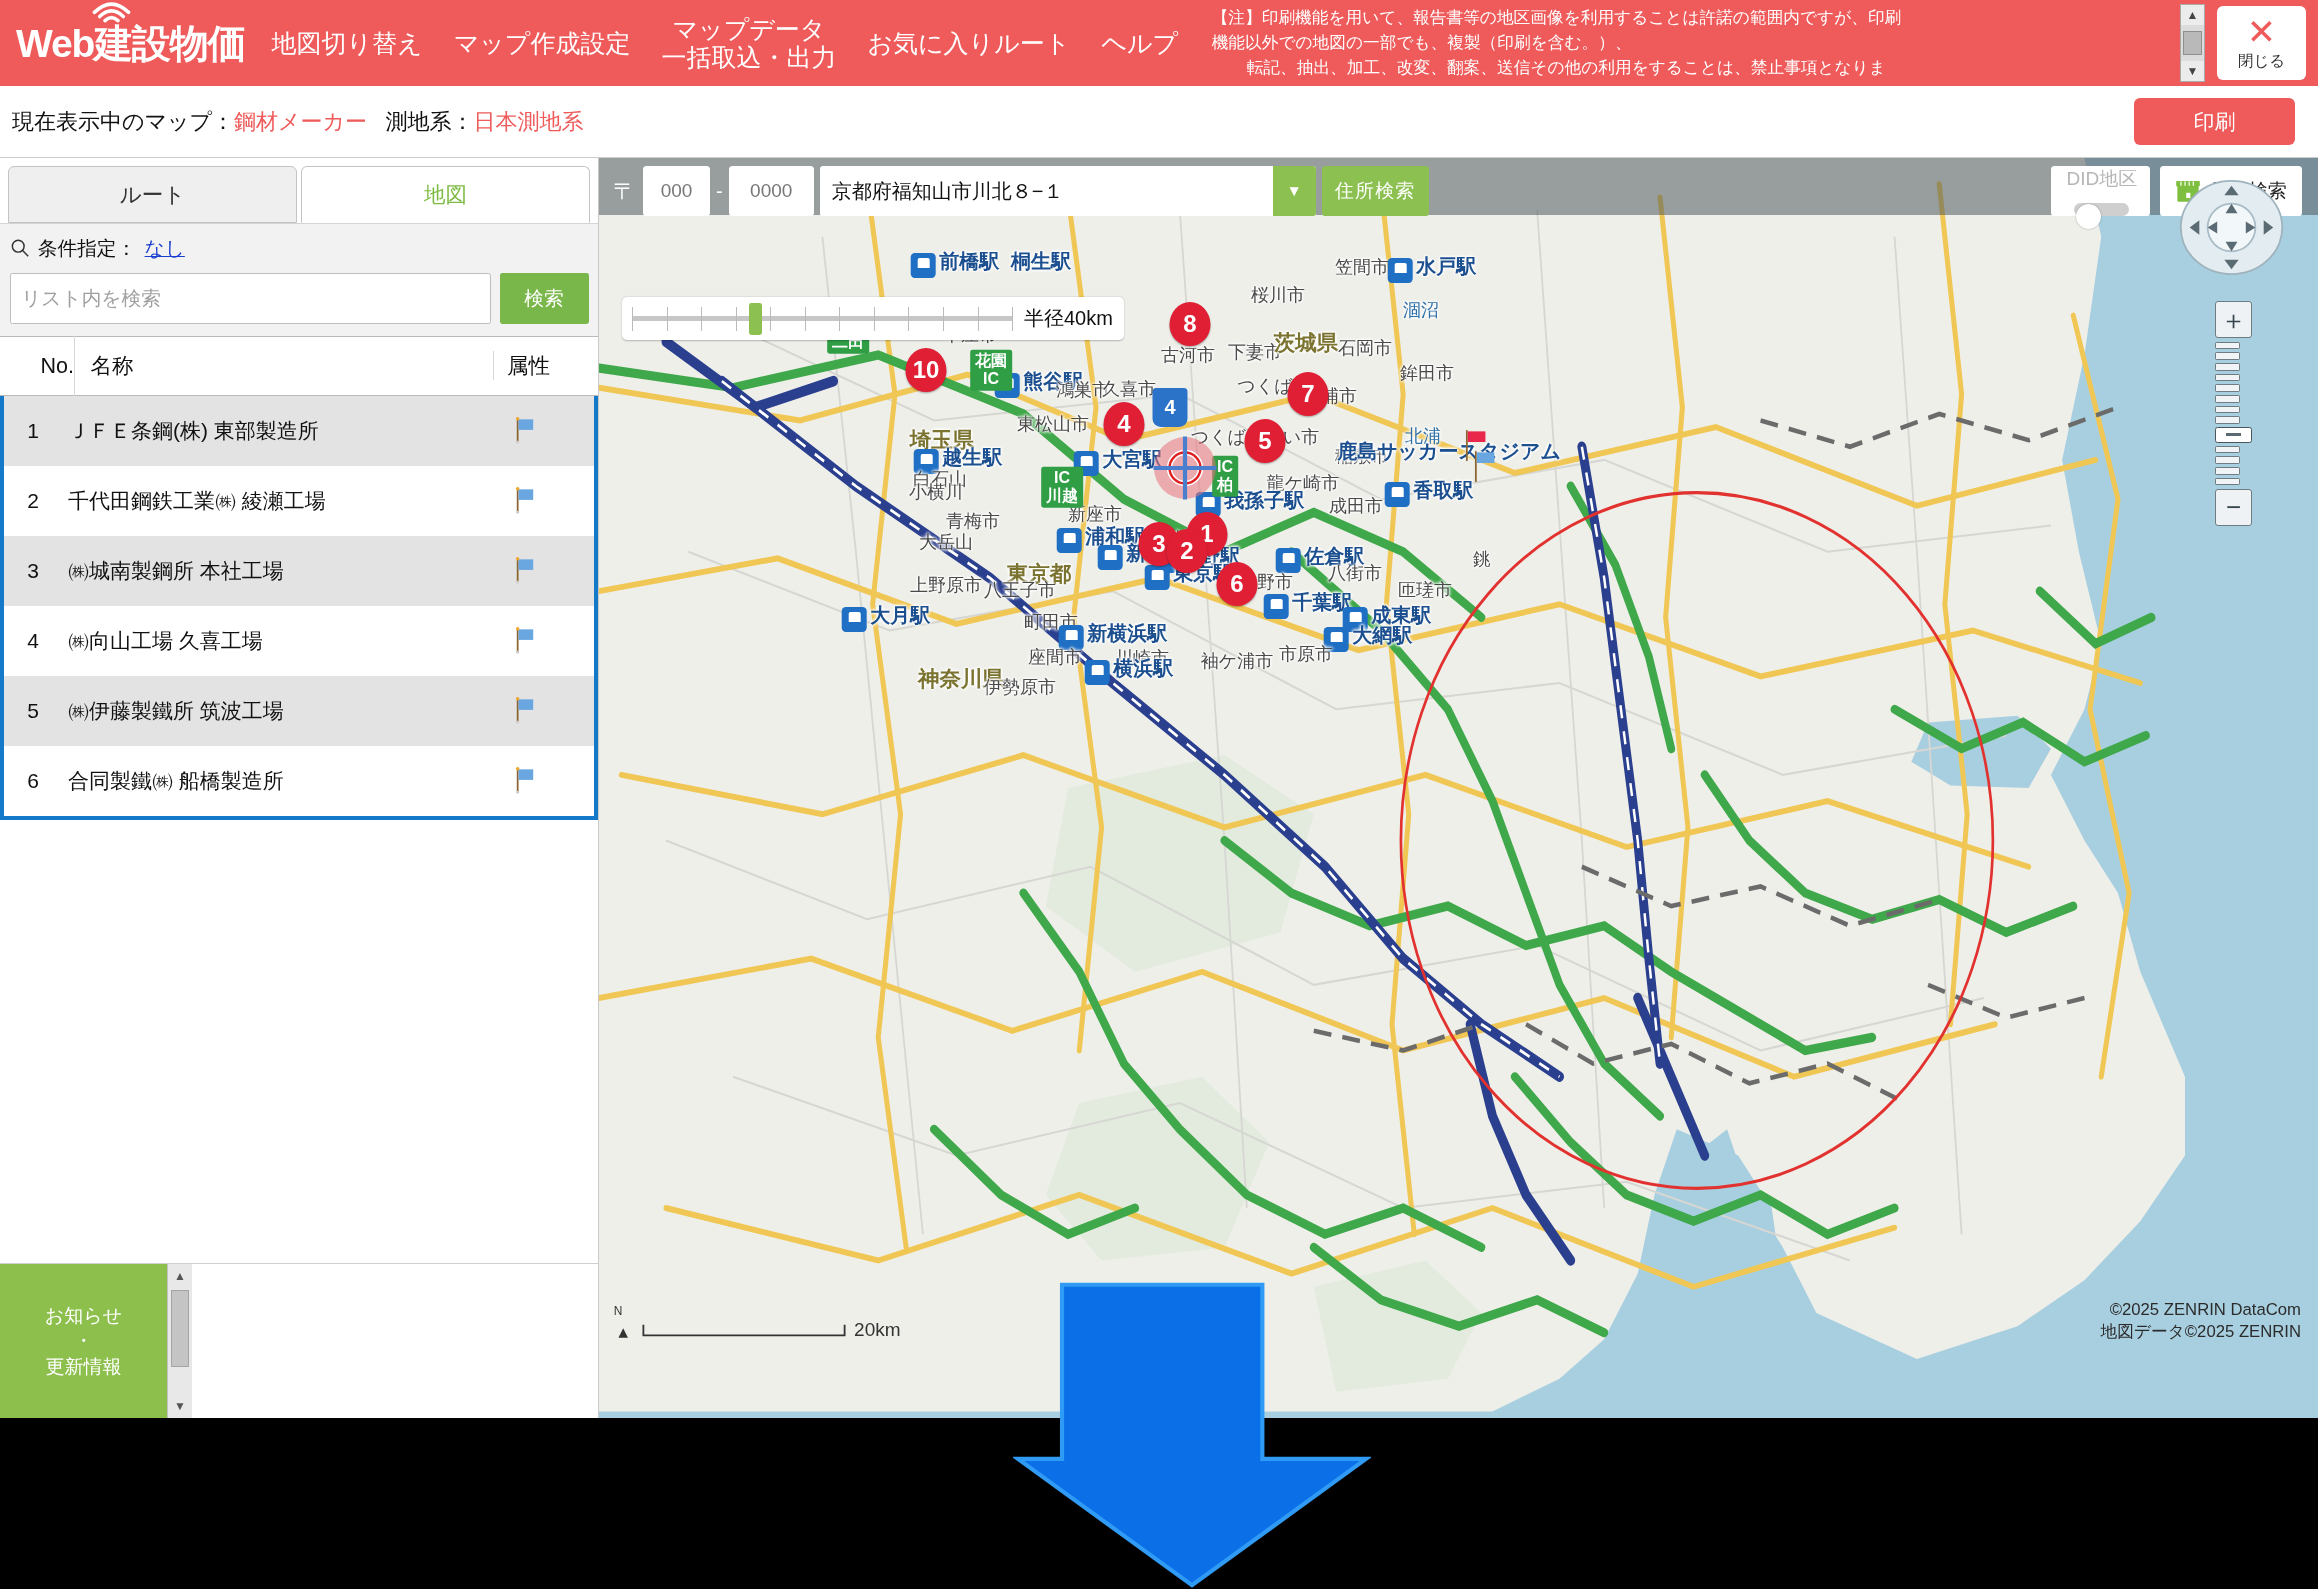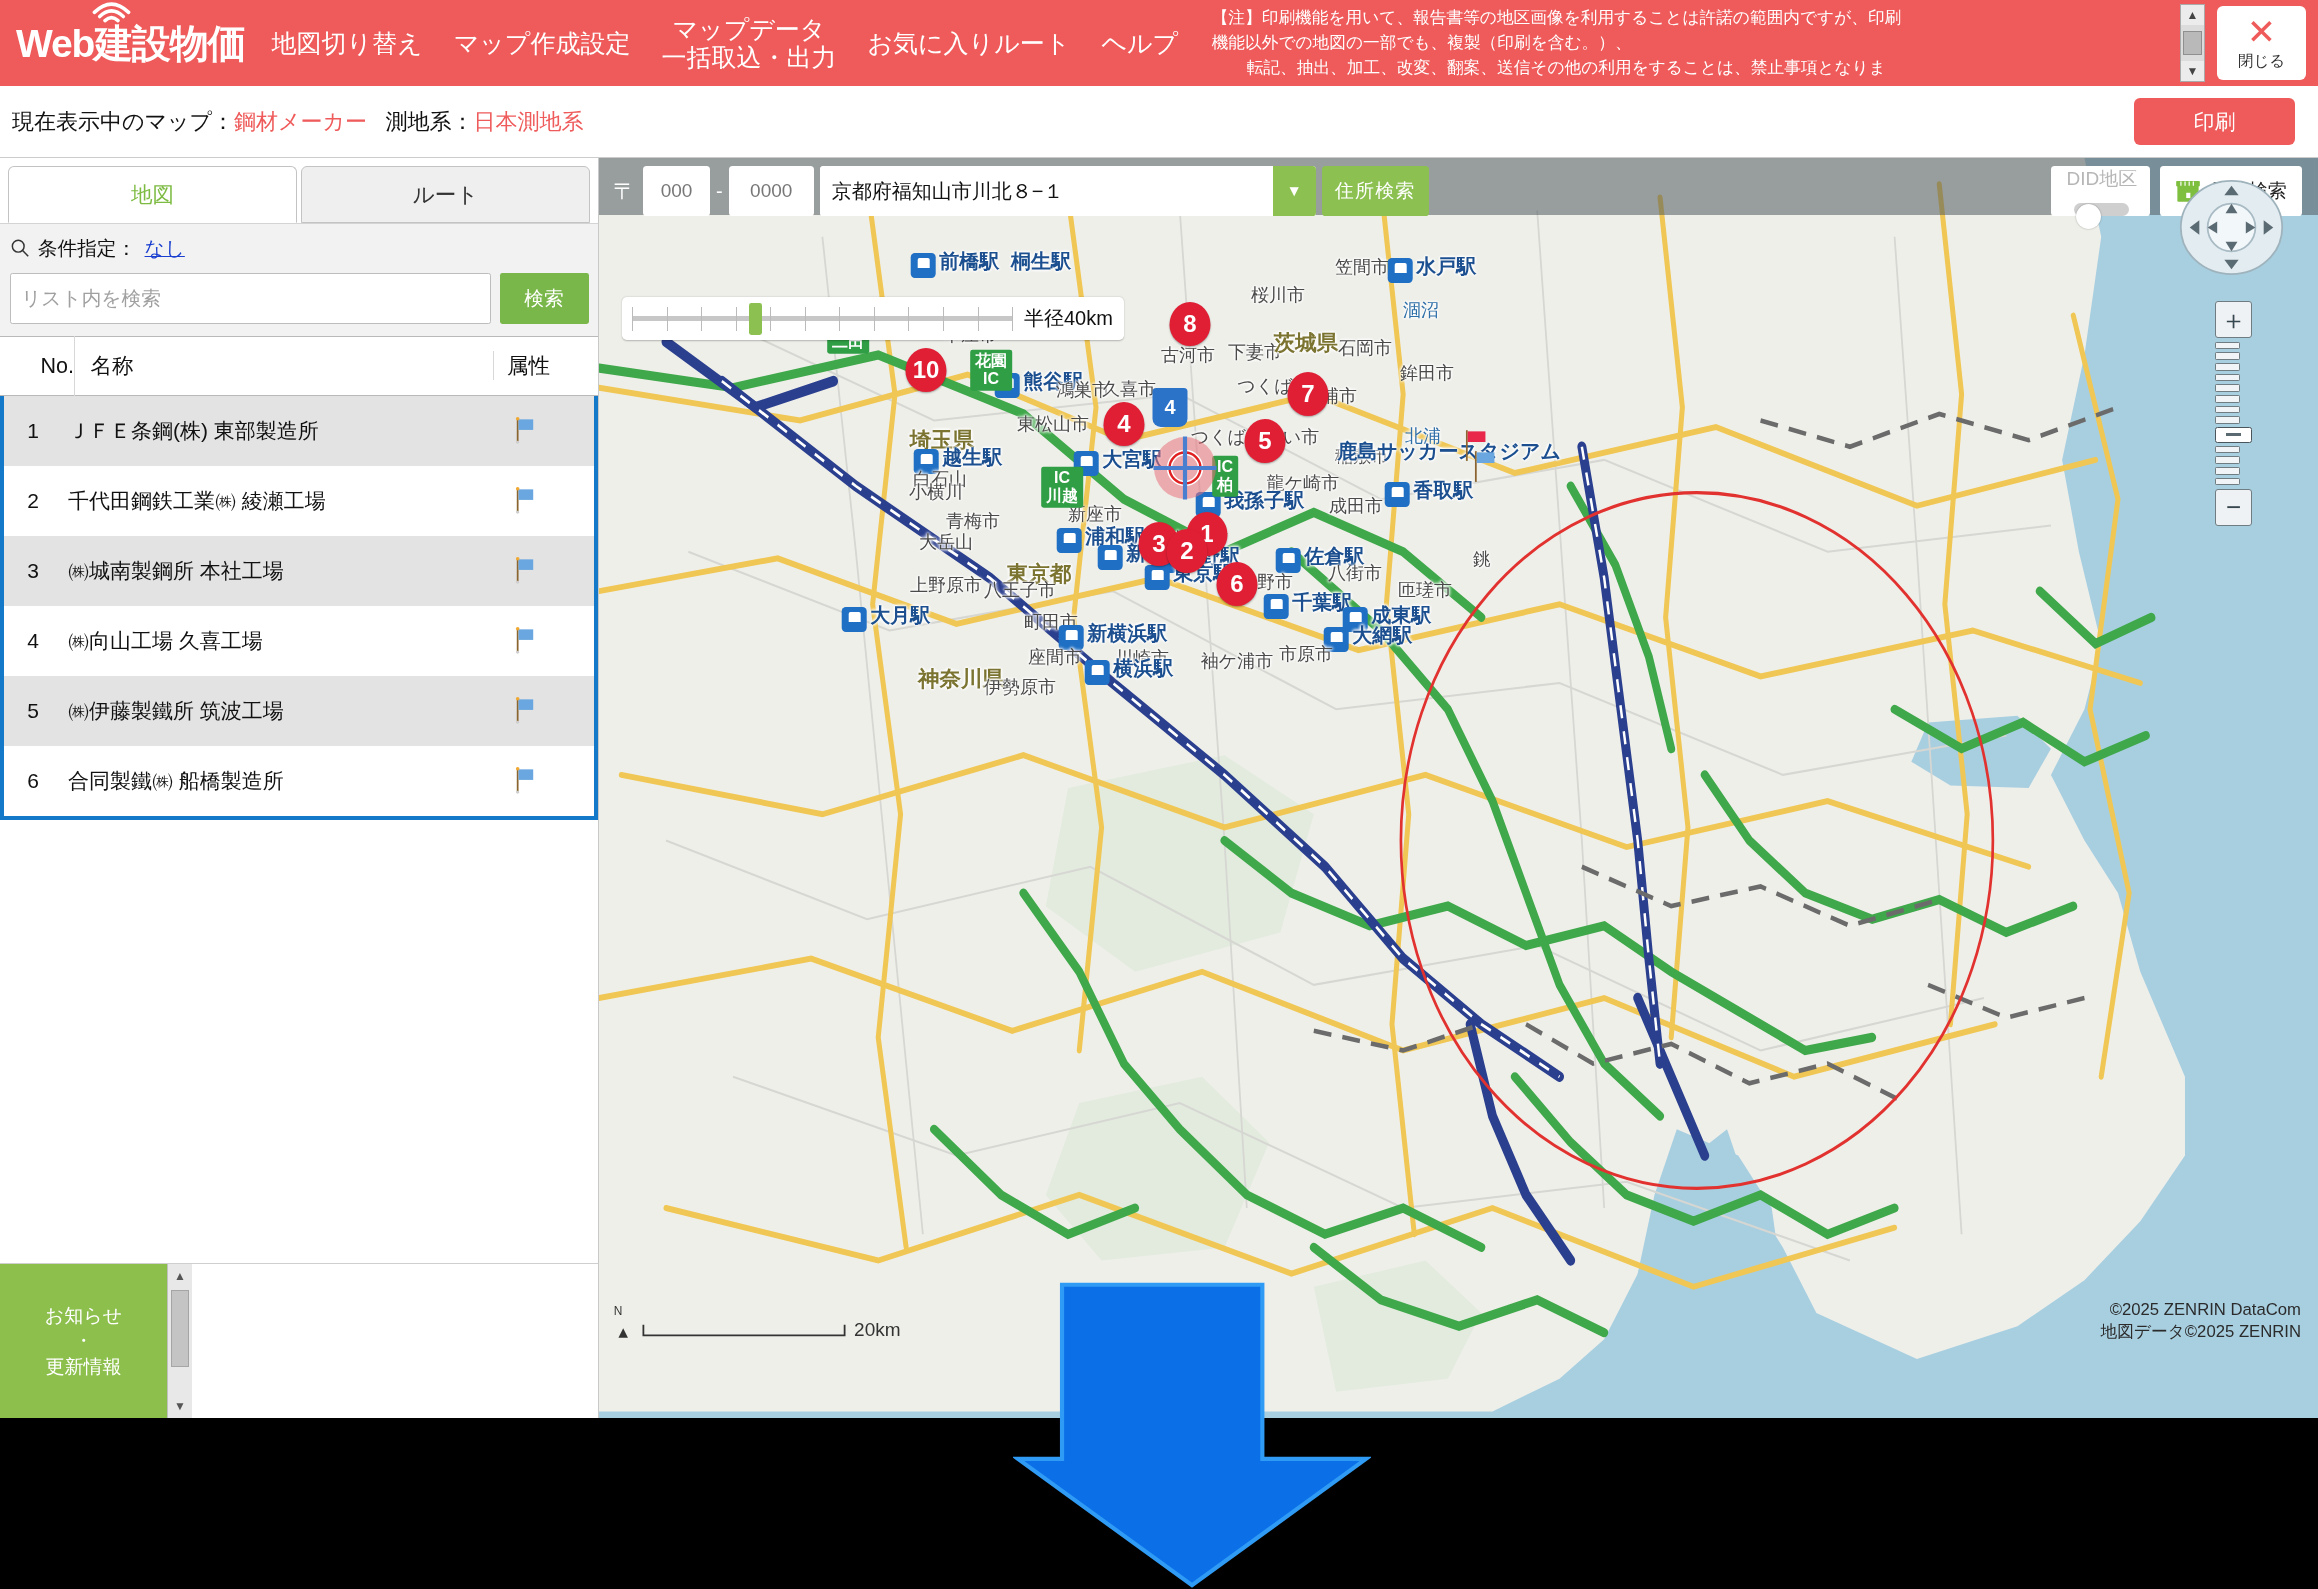--- a/index.html
+++ b/index.html
@@ -596,22 +596,22 @@
       </div>
       <div class="subbar-spacer"></div>
       <div class="print-btn">印刷</div>
     </div>
 
     <div class="body-split">
 
       <div class="sidebar">
 
         <div class="tabs">
+          <div class="tab inactive">ルート</div>
           <div class="tab active">地図</div>
-          <div class="tab inactive">ルート</div>
         </div>
 
         <div class="filter-area">
           <div class="cond-row">
             <svg class="mag-icon" viewBox="0 0 34 34">
               <circle cx="14" cy="14" r="10" fill="none" stroke="#333" stroke-width="2.5"></circle>
               <line x1="21" y1="21" x2="31" y2="31" stroke="#333" stroke-width="2.5"></line>
             </svg>
             <span>条件指定：</span>
             <span class="cond-link">なし</span>

